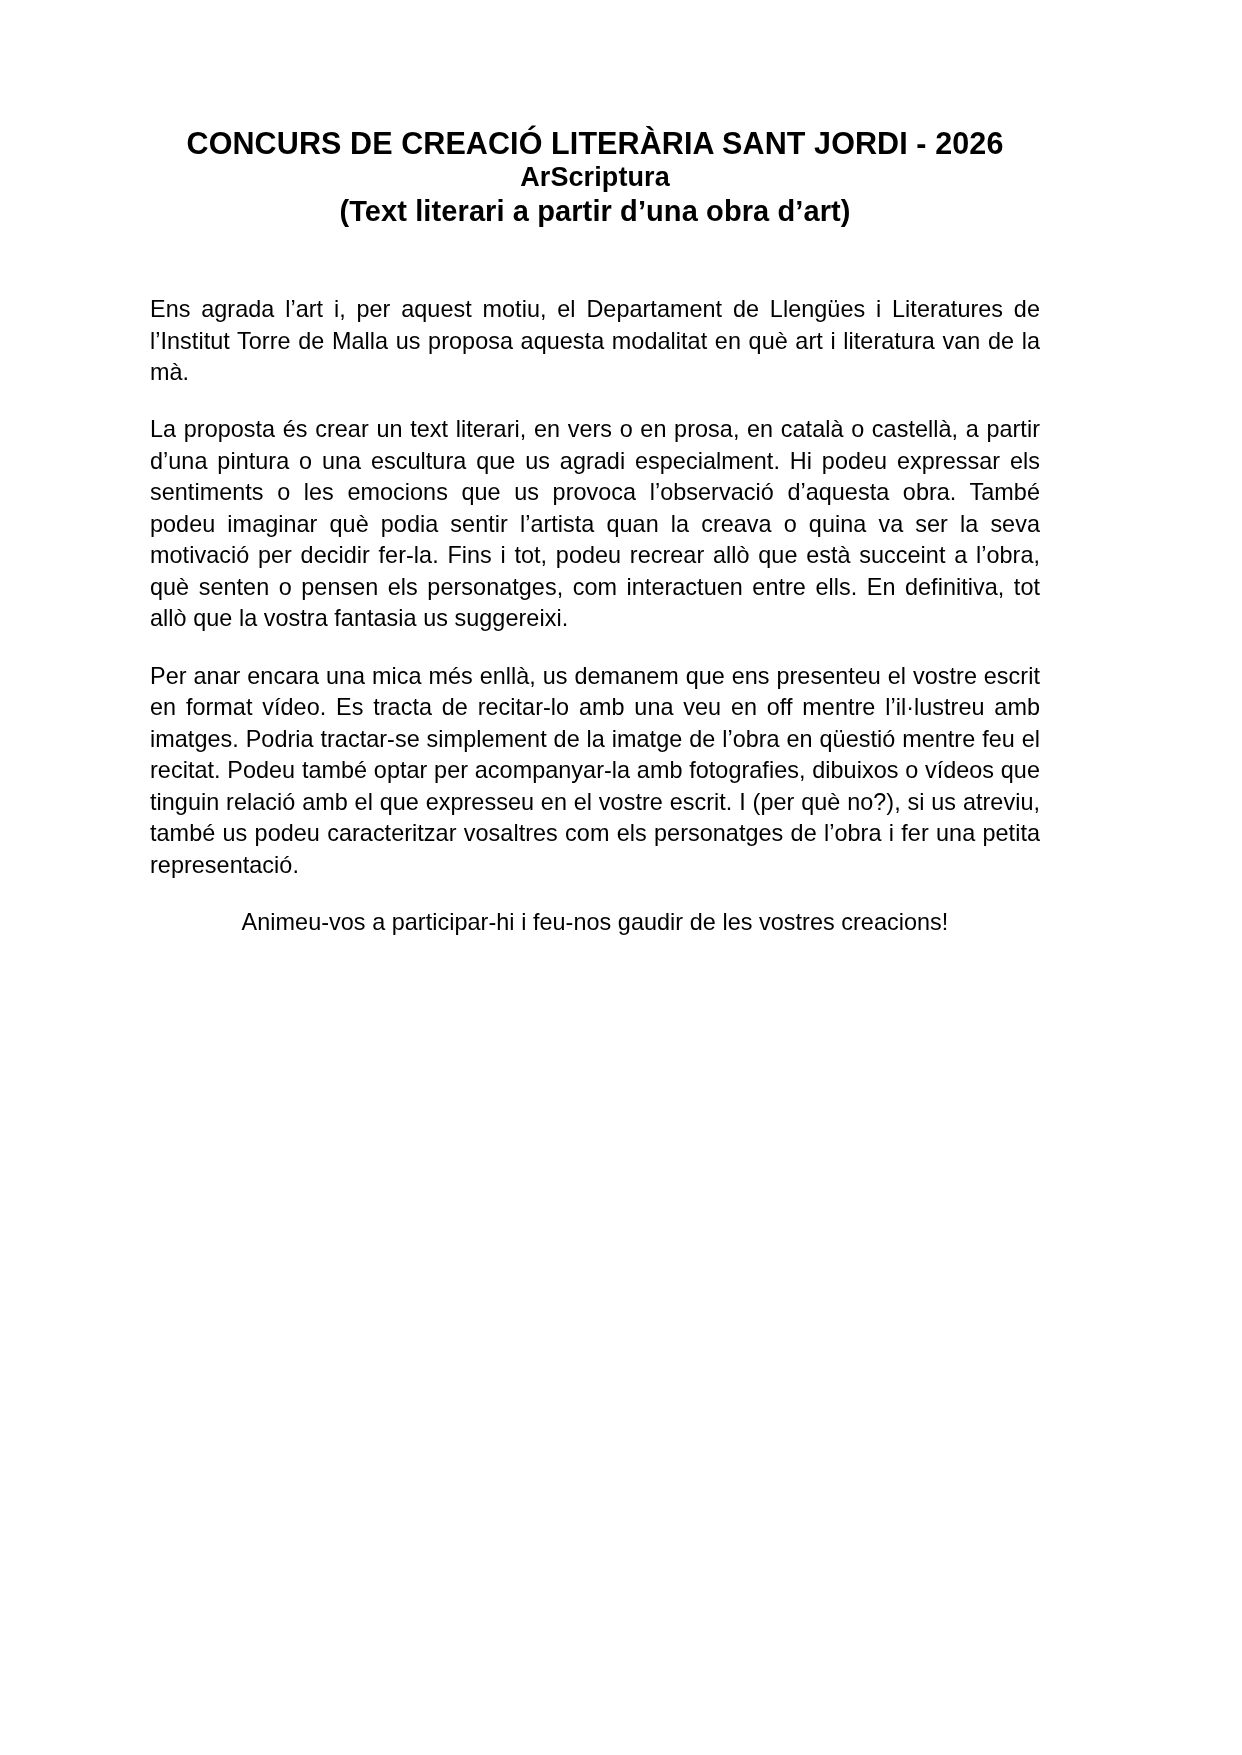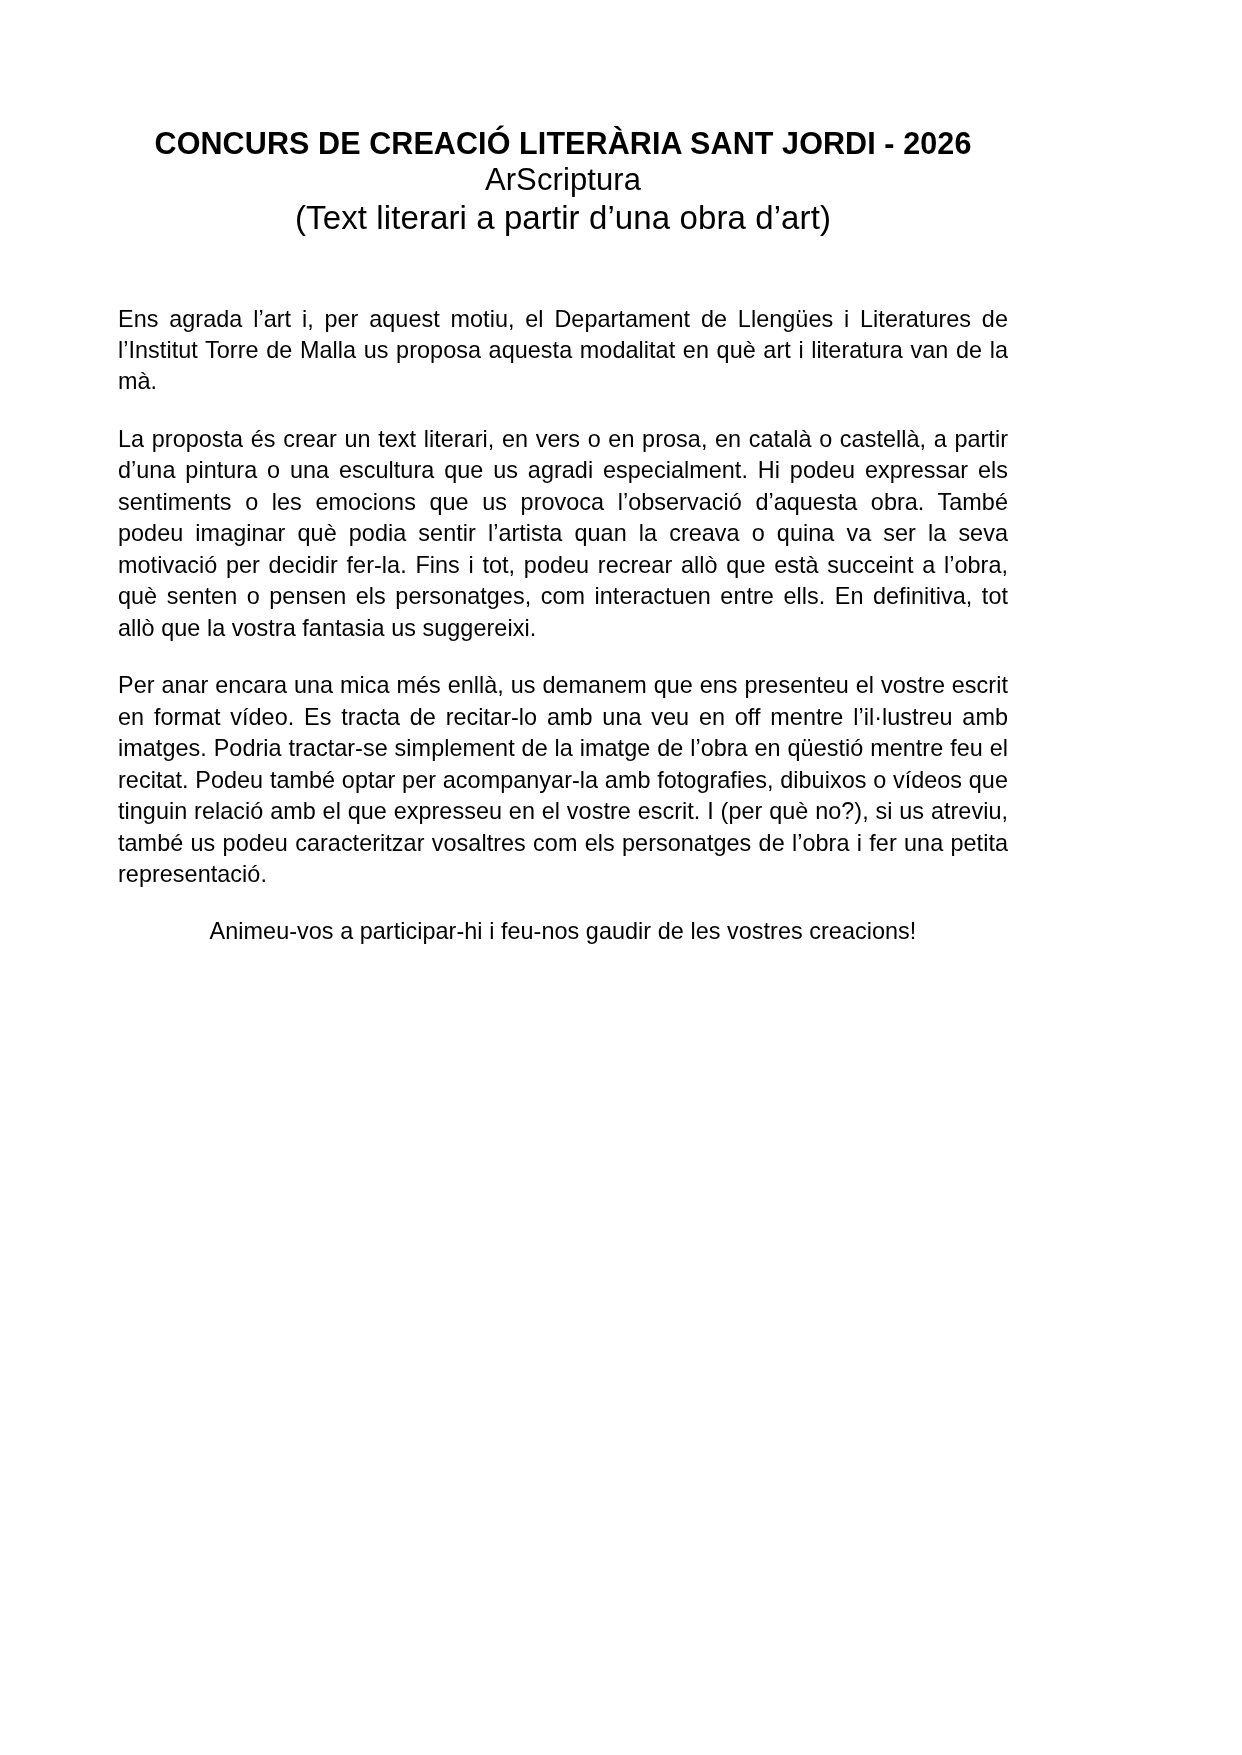--- a/index.html
+++ b/index.html
@@ -17,44 +17,44 @@
     position: relative;
     width: 1242px;
     height: 1755px;
     margin: 0 auto;
     background: #ffffff;
     box-sizing: border-box;
     overflow: hidden;
   }
   .content {
     position: absolute;
-    left: 118px;
+    left: 150px;
     top: 0;
     width: 890px;
   }
   .title-block {
     margin-top: 126px;
     text-align: center;
   }
   .title-line-1 {
     font-size: 30.5px;
     font-weight: bold;
     line-height: 1.18;
     letter-spacing: 0.1px;
     white-space: nowrap;
   }
   .title-line-2 {
-    font-size: 31px;
-    font-weight: normal;
+    font-size: 27px;
+    font-weight: bold;
     line-height: 1.18;
     letter-spacing: 0.1px;
   }
   .title-line-3 {
-    font-size: 33px;
-    font-weight: normal;
+    font-size: 29px;
+    font-weight: bold;
     line-height: 1.18;
     letter-spacing: 0.1px;
     text-align: center;
   }
   .body-block {
     margin-top: 66px;
   }
   p.para {
     margin: 8px 0 26px 0;
     font-size: 23.4px;

